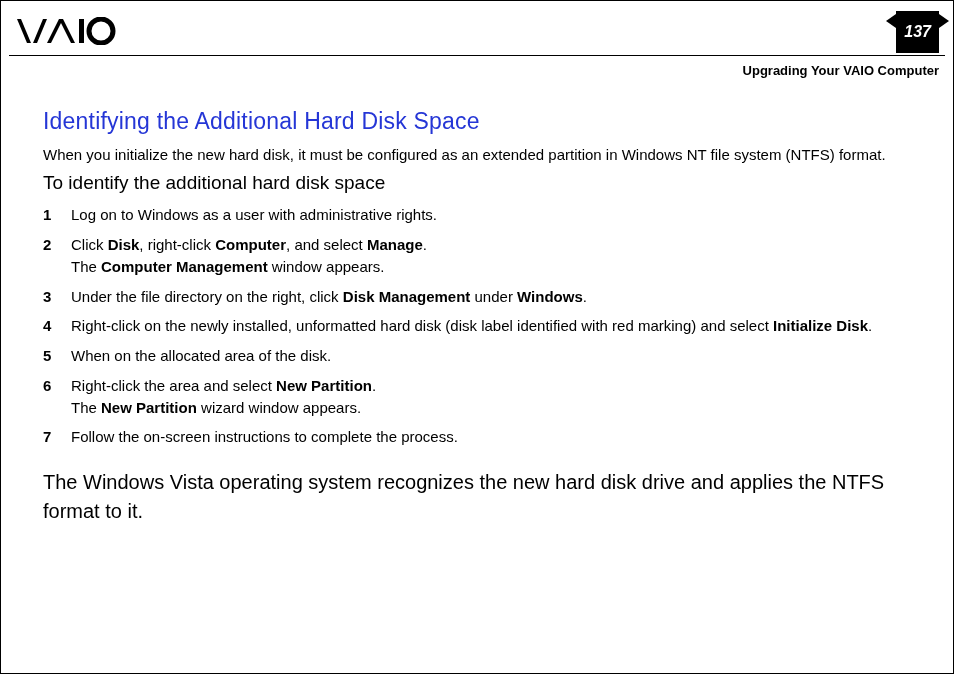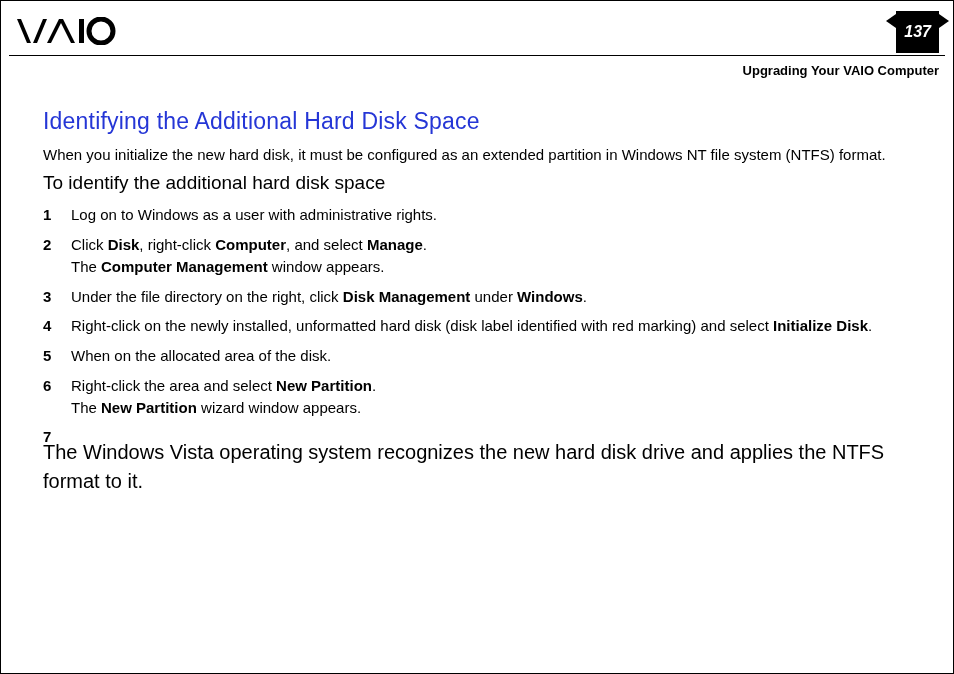--- a/index.html
+++ b/index.html
@@ -50,17 +50,17 @@
     <h1>Identifying the Additional Hard Disk Space</h1>
     <p class="intro">When you initialize the new hard disk, it must be configured as an extended partition in Windows NT file system (NTFS) format.</p>
     <h2>To identify the additional hard disk space</h2>
     <ol id="steps">
         <li><span class="num">1</span><span>Log on to Windows as a user with administrative rights.</span></li>
         <li><span class="num">2</span><span>Click <b>Disk</b>, right-click <b>Computer</b>, and select <b>Manage</b>.<br>The <b>Computer Management</b> window appears.</span></li>
         <li><span class="num">3</span><span>Under the file directory on the right, click <b>Disk Management</b> under <b>Windows</b>.</span></li>
         <li><span class="num">4</span><span>Right-click on the newly installed, unformatted hard disk (disk label identified with red marking) and select <b>Initialize Disk</b>.</span></li>
         <li><span class="num">5</span><span>When on the allocated area of the disk.</span></li>
         <li><span class="num">6</span><span>Right-click the area and select <b>New Partition</b>.<br>The <b>New Partition</b> wizard window appears.</span></li>
-        <li><span class="num">7</span></li>
+        <li><span class="num">7</span><span>Follow the on-screen instructions to complete the process.</span></li>
       </ol>
     <p class="closing">The Windows Vista operating system recognizes the new hard disk drive and applies the NTFS format to it.</p>
   </div>
 </div>
 
 </body></html>

